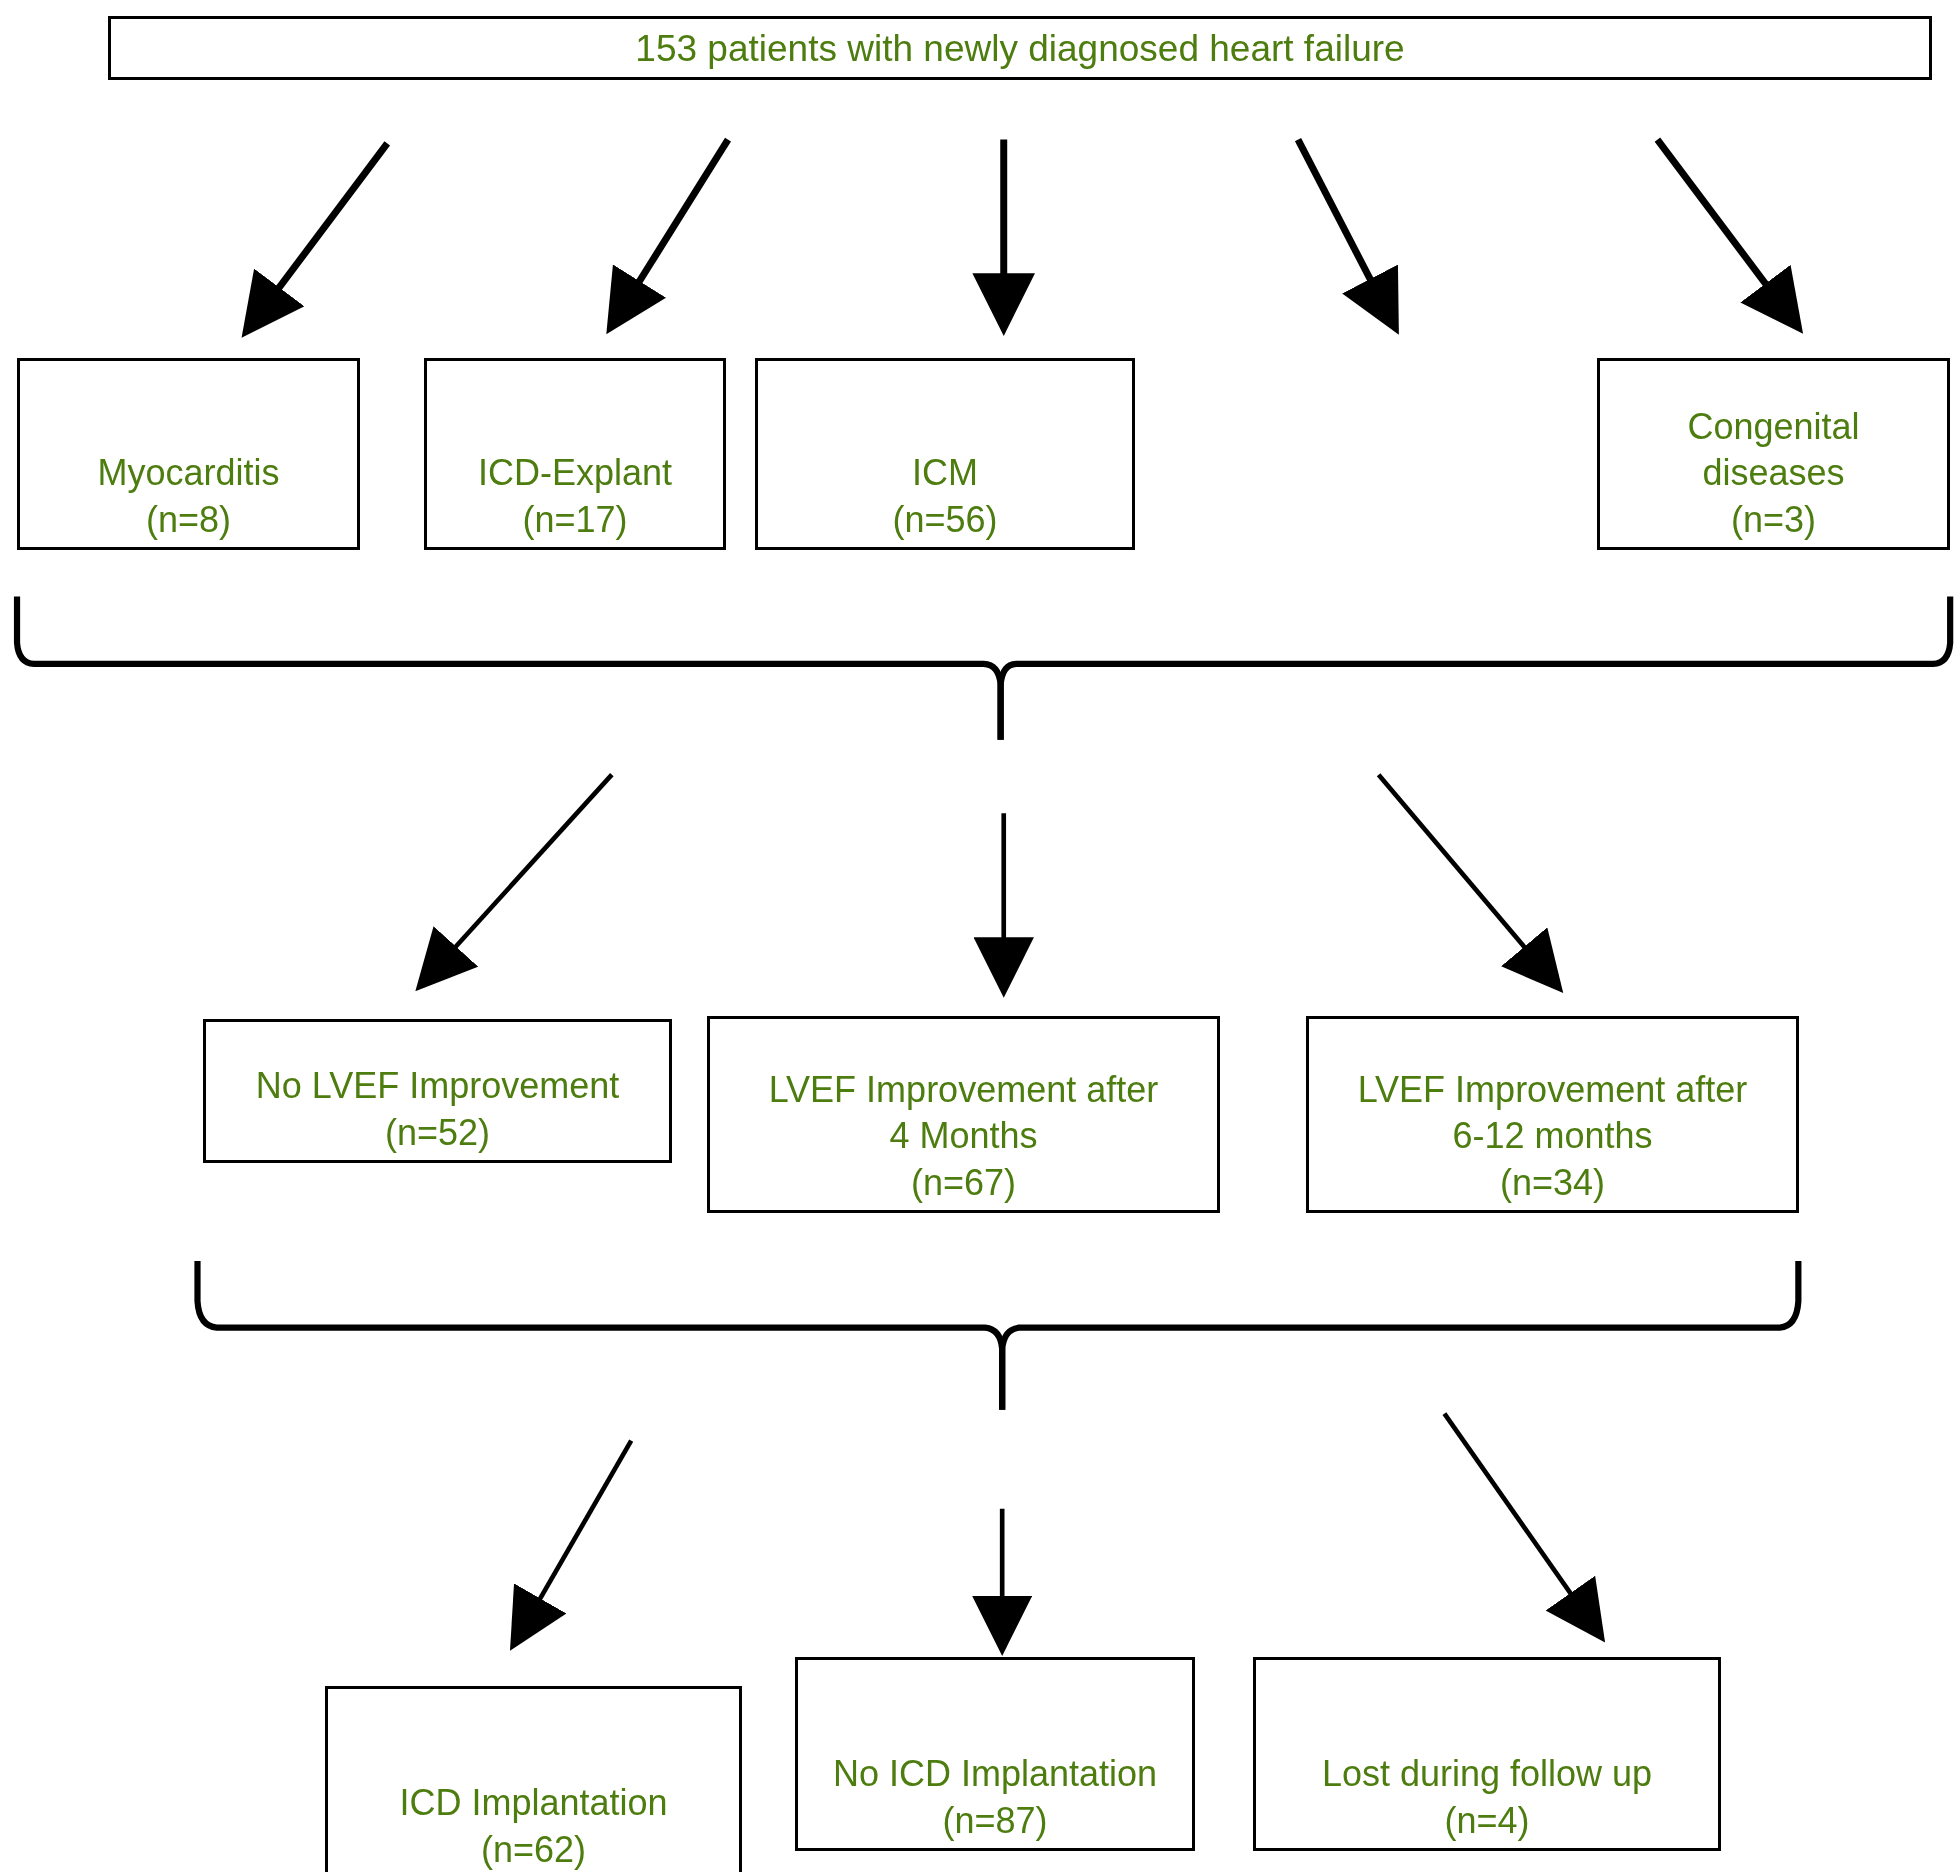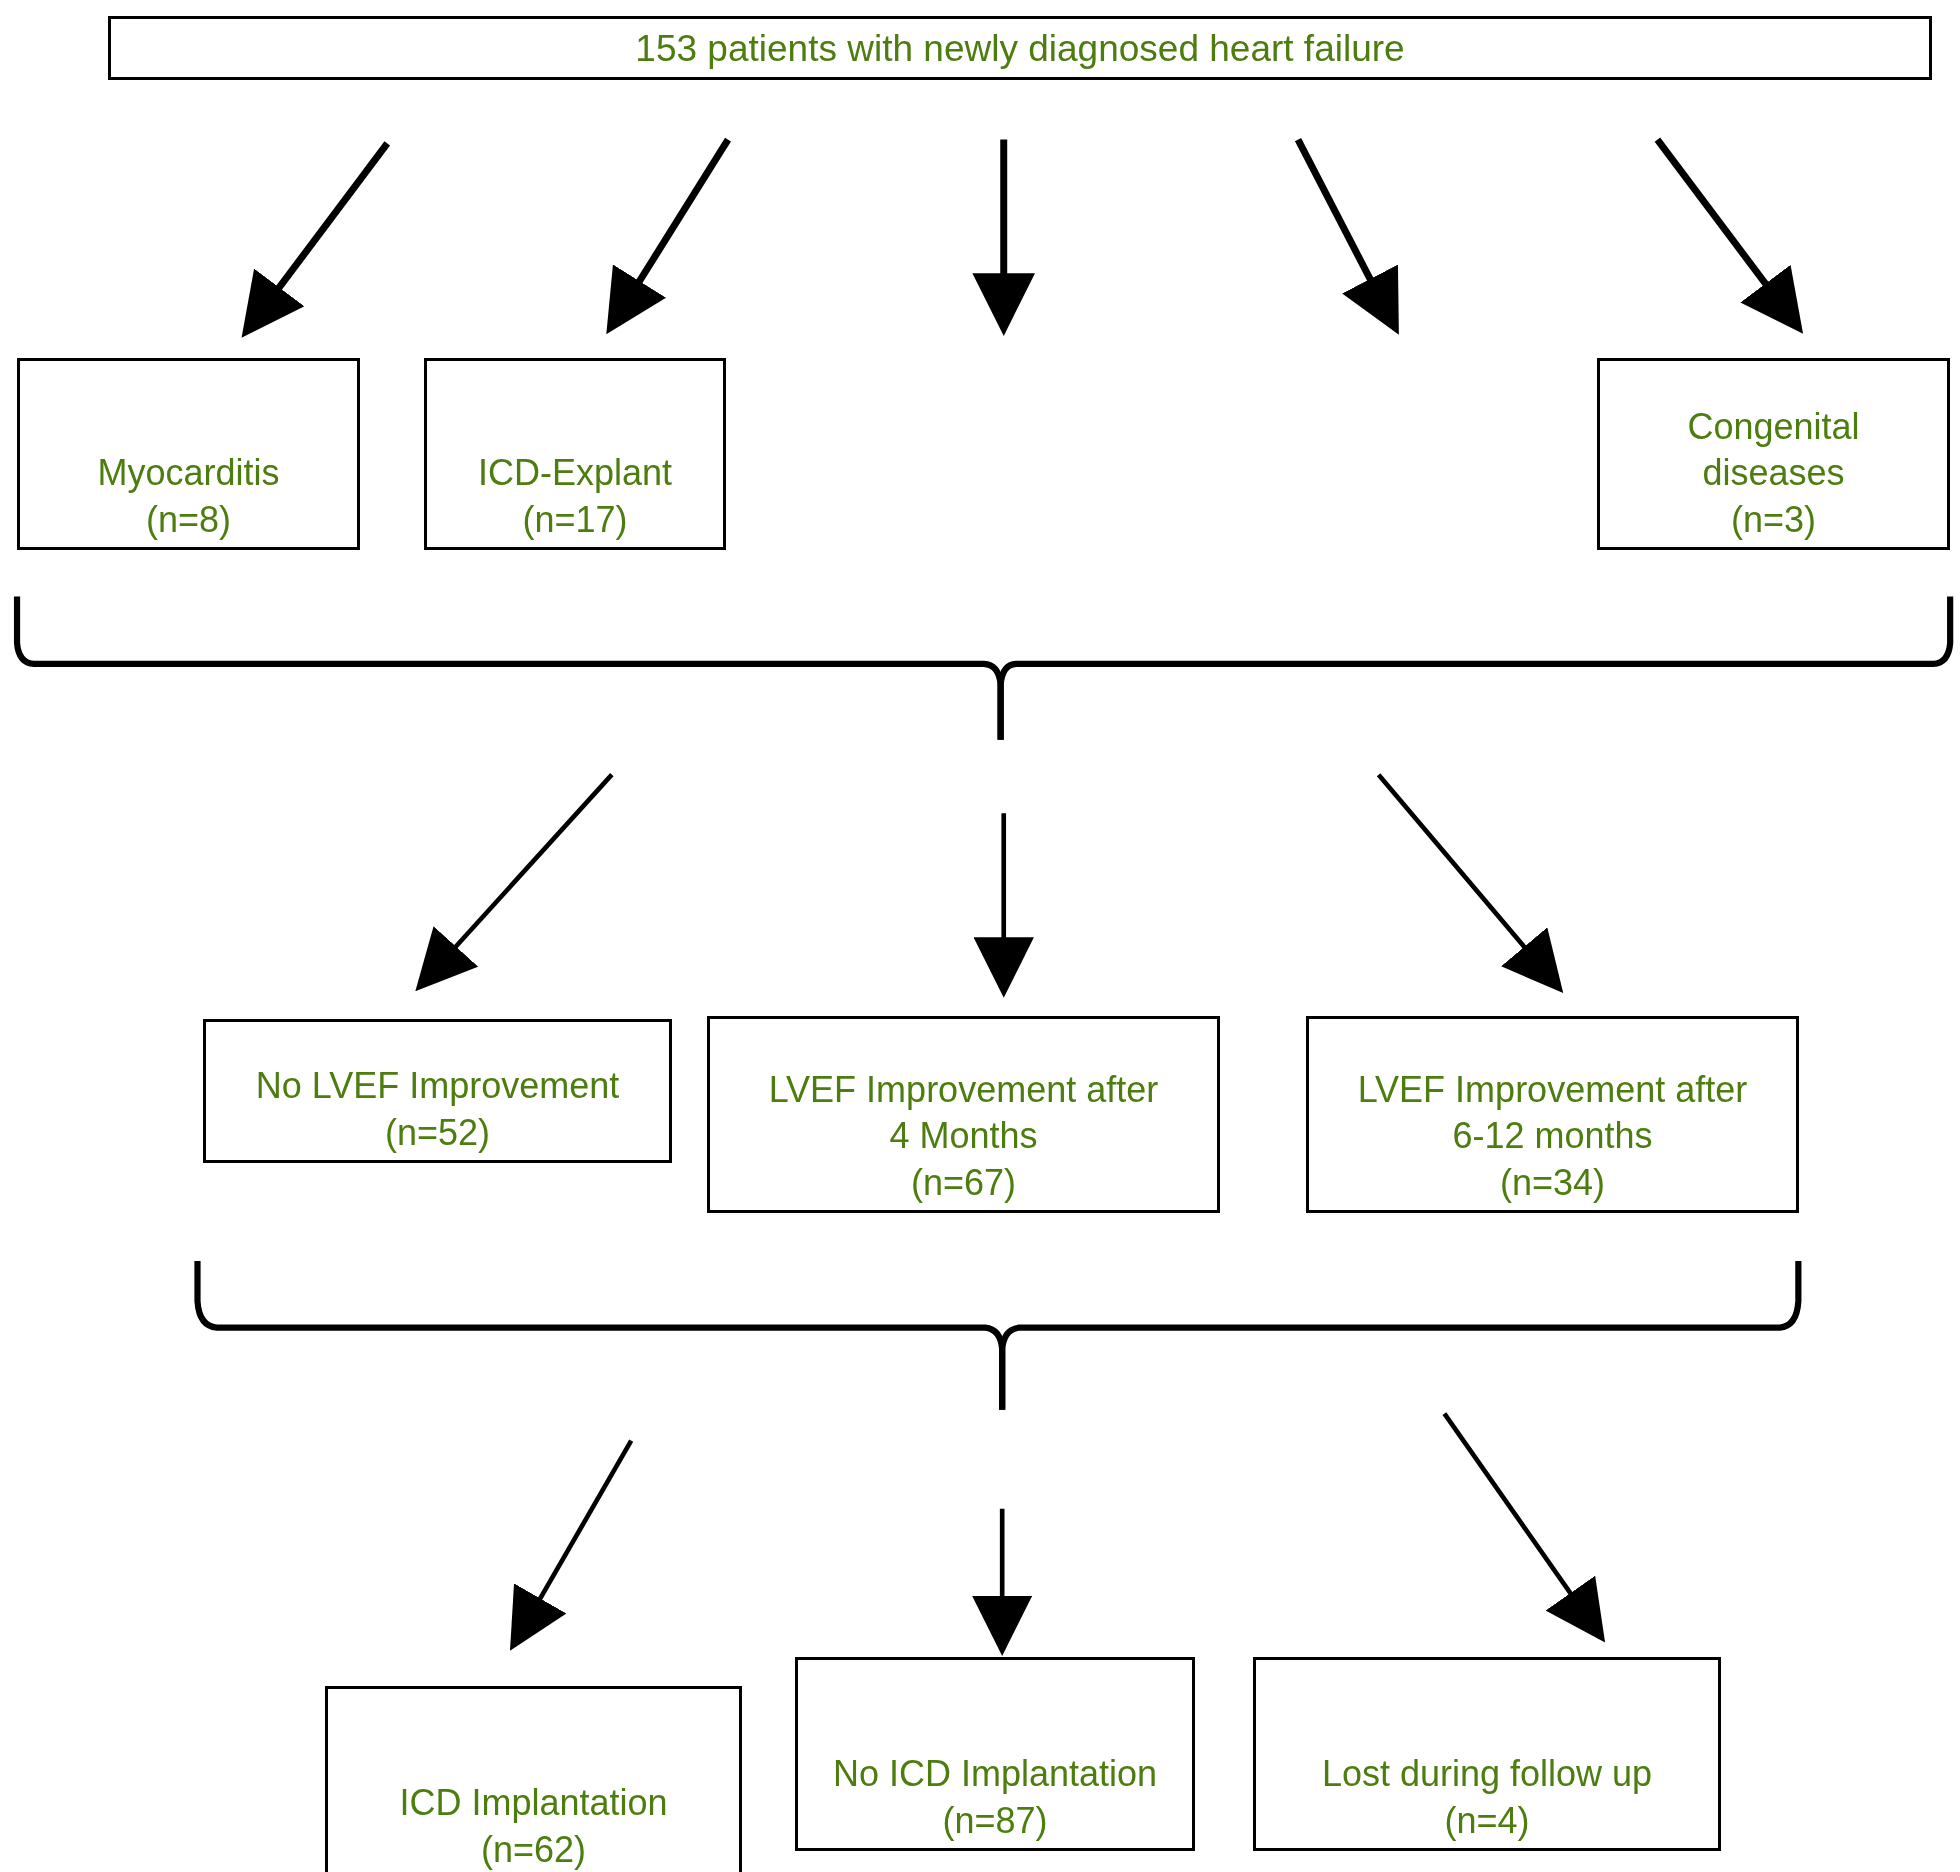--- a/index.html
+++ b/index.html
@@ -118,20 +118,24 @@
   <div class="node" style="left:17px; top:358px; width:343px; height:192px;">
     <span class="line">Myocarditis</span>
     <span class="line">(n=8)</span>
   </div>
 
   <div class="node" style="left:418px; top:358px; width:302px; height:192px;margin-left:6px;">
     <span class="line">ICD-Explant</span>
     <span class="line">(n=17)</span>
   </div>
 
+  <div class="node" style="left:755px; top:358px; width:380px; height:192px;">
+    <span class="line">ICM</span>
+    <span class="line">(n=56)</span>
+  </div>
 
 
   <div class="node" style="left:1597px; top:358px; width:353px; height:192px;">
     <span class="line">Congenital</span>
     <span class="line">diseases</span>
     <span class="line">(n=3)</span>
   </div>
 
   <div class="node" style="left:203px; top:1019px; width:469px; height:144px;">
     <span class="line">No LVEF Improvement</span>

